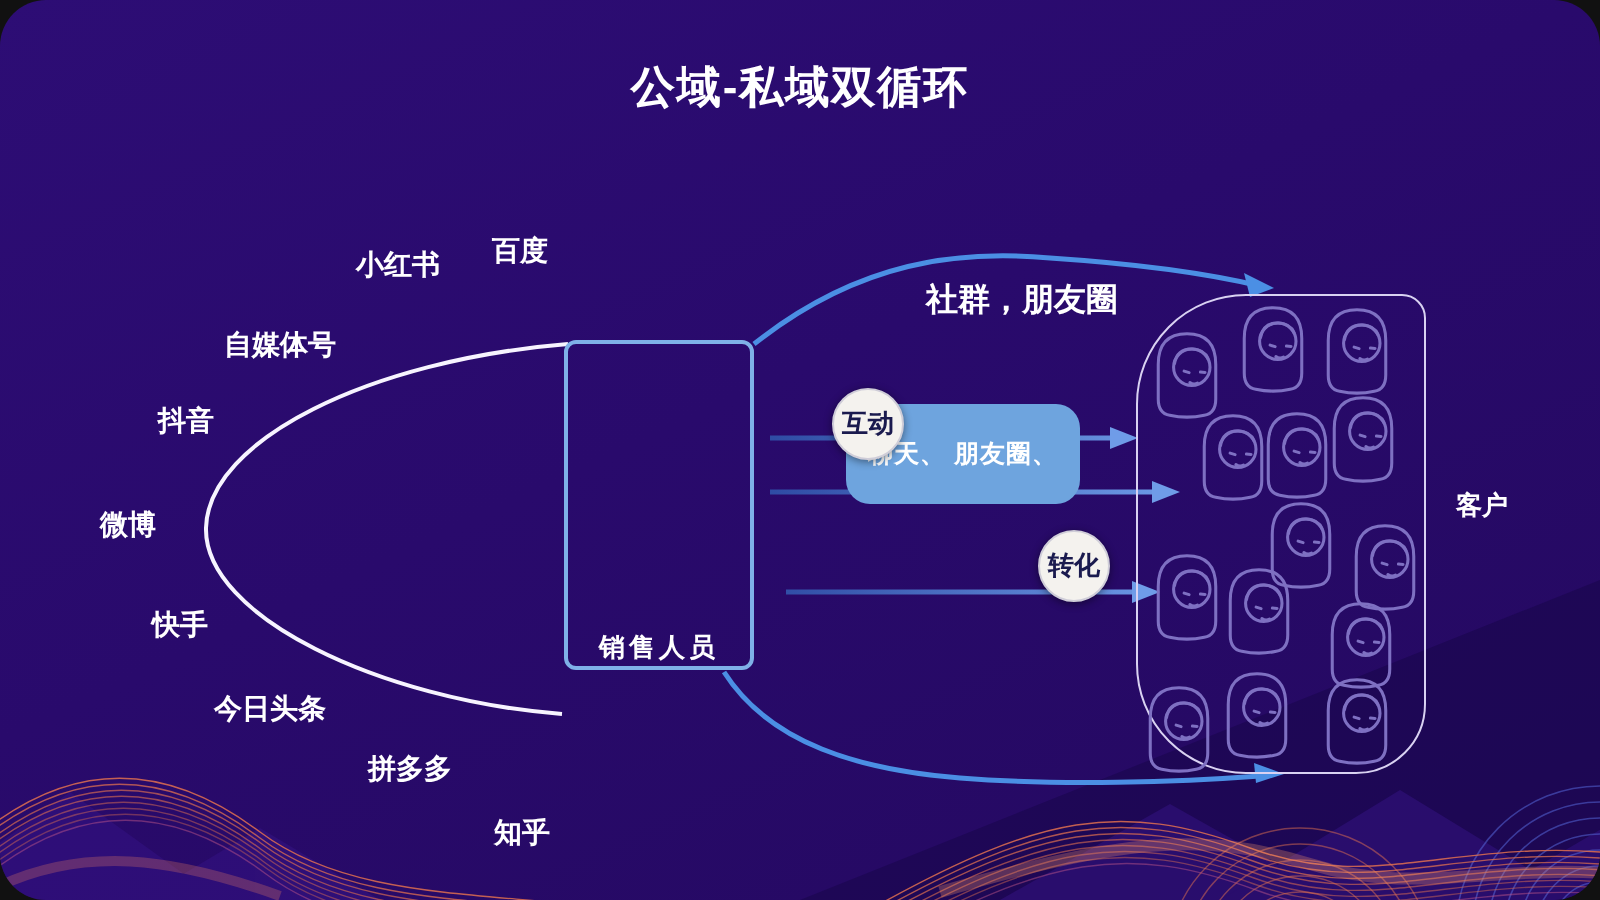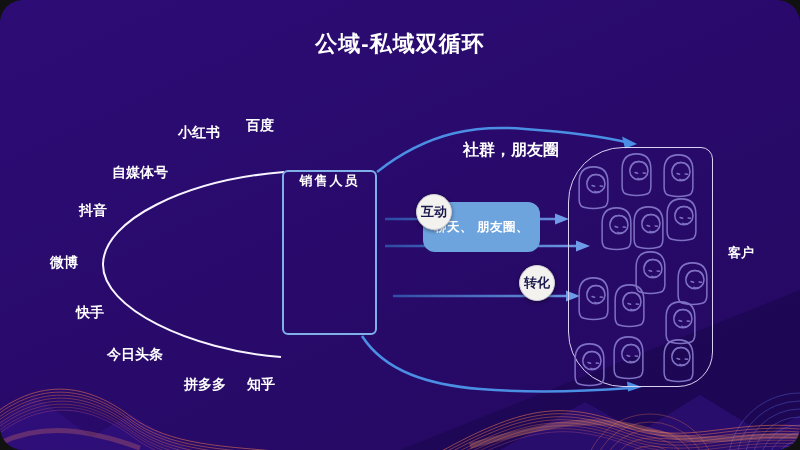--- a/index.html
+++ b/index.html
@@ -16,25 +16,25 @@
   }
   .platform{position:absolute;color:#fff;font-size:14px;font-weight:bold;white-space:nowrap;}
   .p0{left:246px;top:117px}
   .p1{left:178px;top:124px}
   .p2{left:112px;top:164px}
   .p3{left:79px;top:202px}
   .p4{left:50px;top:254px}
   .p5{left:76px;top:304px}
   .p6{left:107px;top:346px}
   .p7{left:184px;top:376px}
-  .p8{left:247px;top:376px}
+  .p8{left:247px;top:408px}
   .sales-box{
     position:absolute;left:282px;top:170px;width:91px;height:161px;
     border:2px solid #7fb1e8;border-radius:6px;
-    display:flex;align-items:flex-start;justify-content:center;
+    display:flex;align-items:flex-end;justify-content:center;
     color:#fff;font-size:13px;font-weight:bold;letter-spacing:2px;
   }
   .community-label{
     position:absolute;left:463px;top:140px;
     color:#fff;font-size:16px;font-weight:bold;white-space:nowrap;
   }
   .flow-box{
     position:absolute;background:#6ea4de;border-radius:12px;
     color:#fff;font-size:12.5px;font-weight:bold;text-align:center;
     display:flex;flex-direction:column;align-items:center;justify-content:center;

